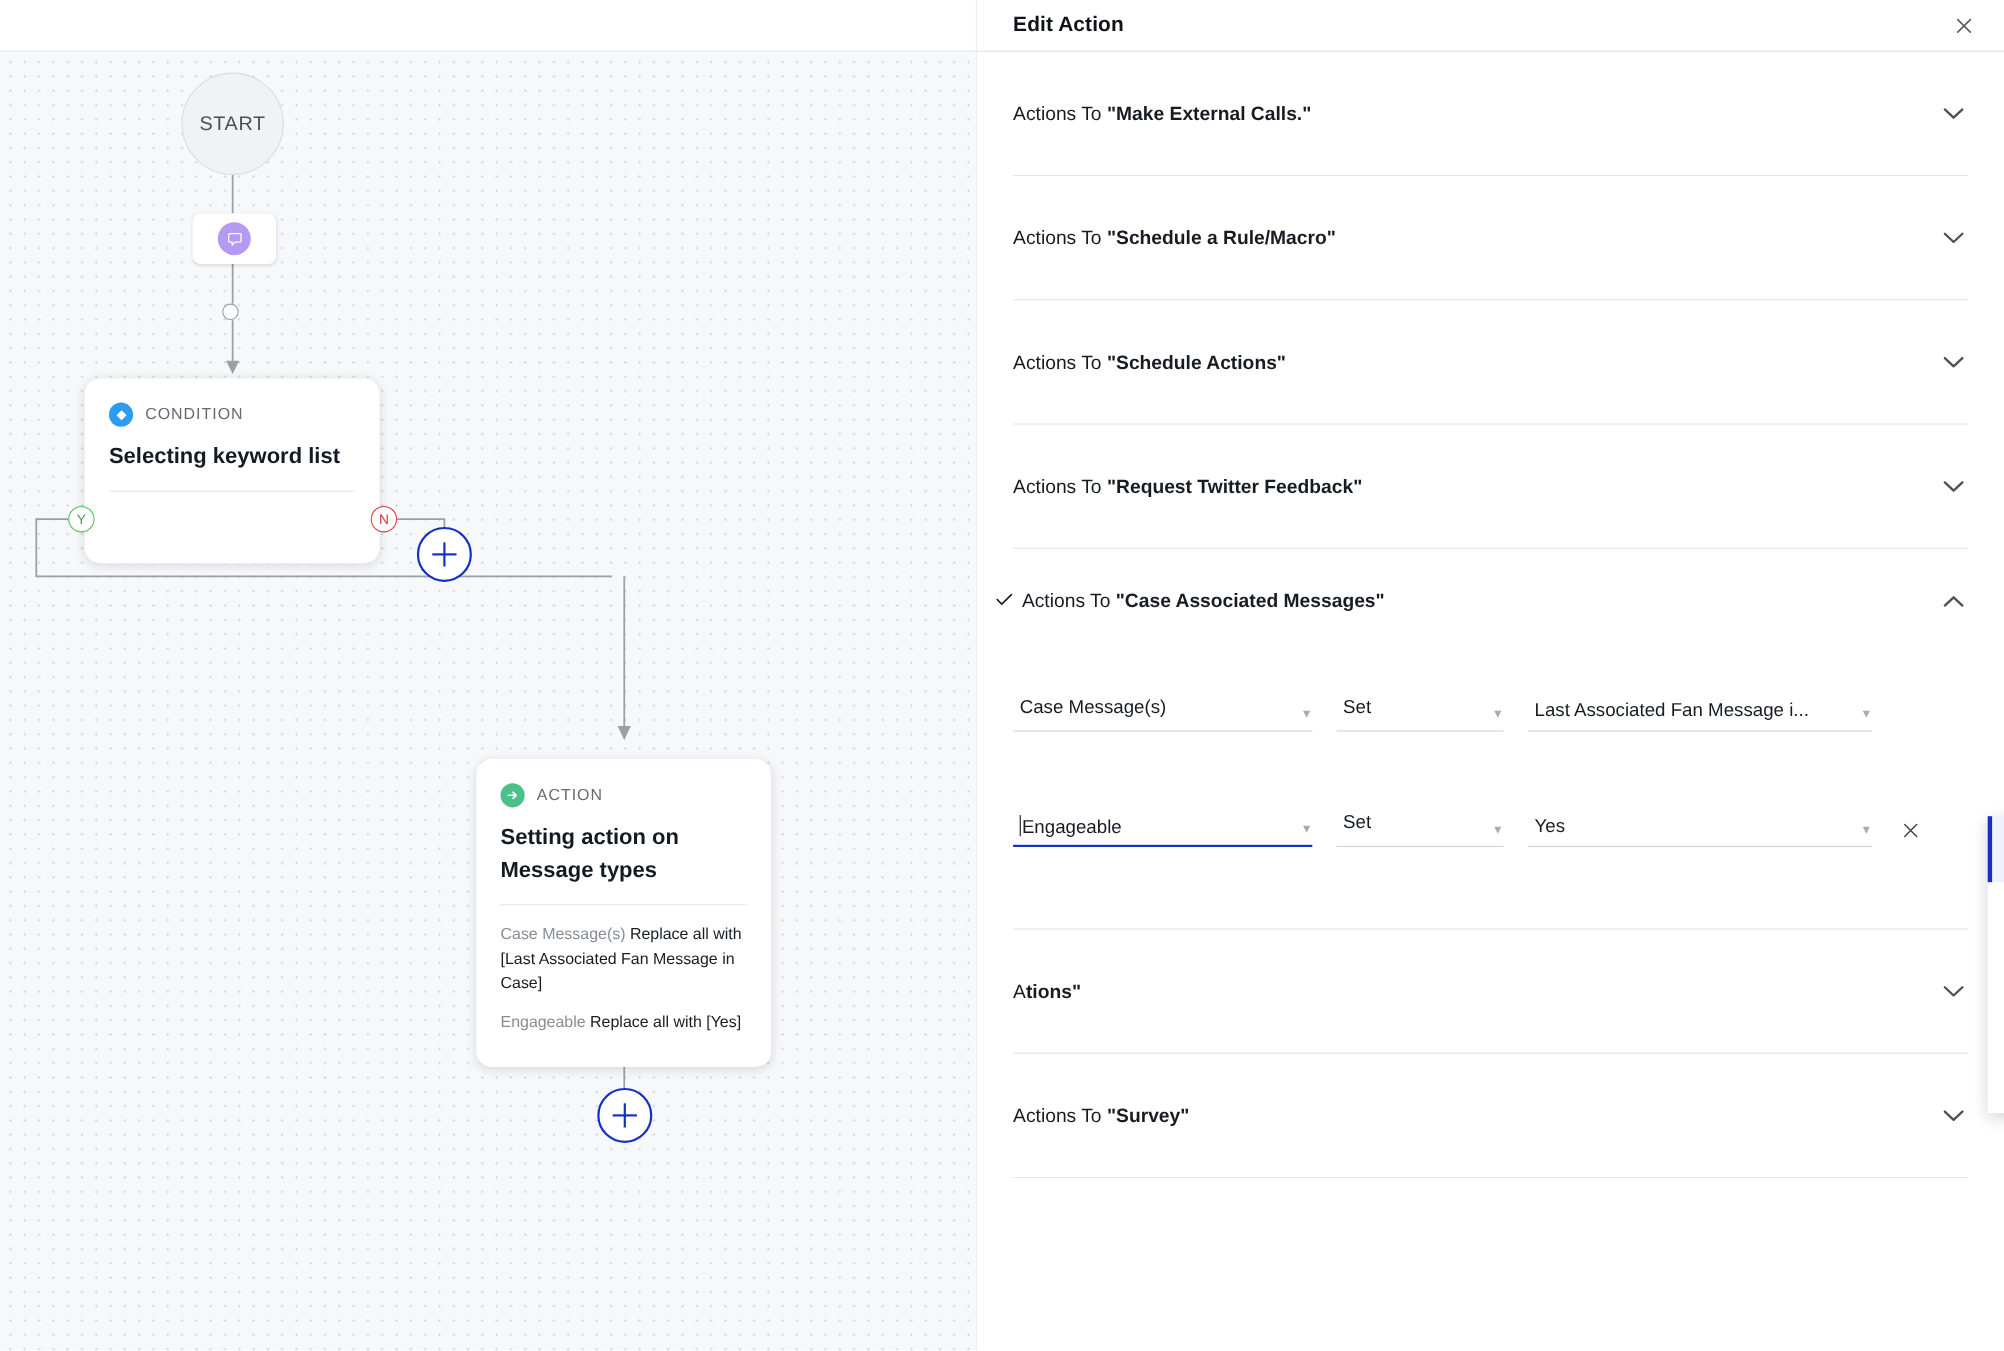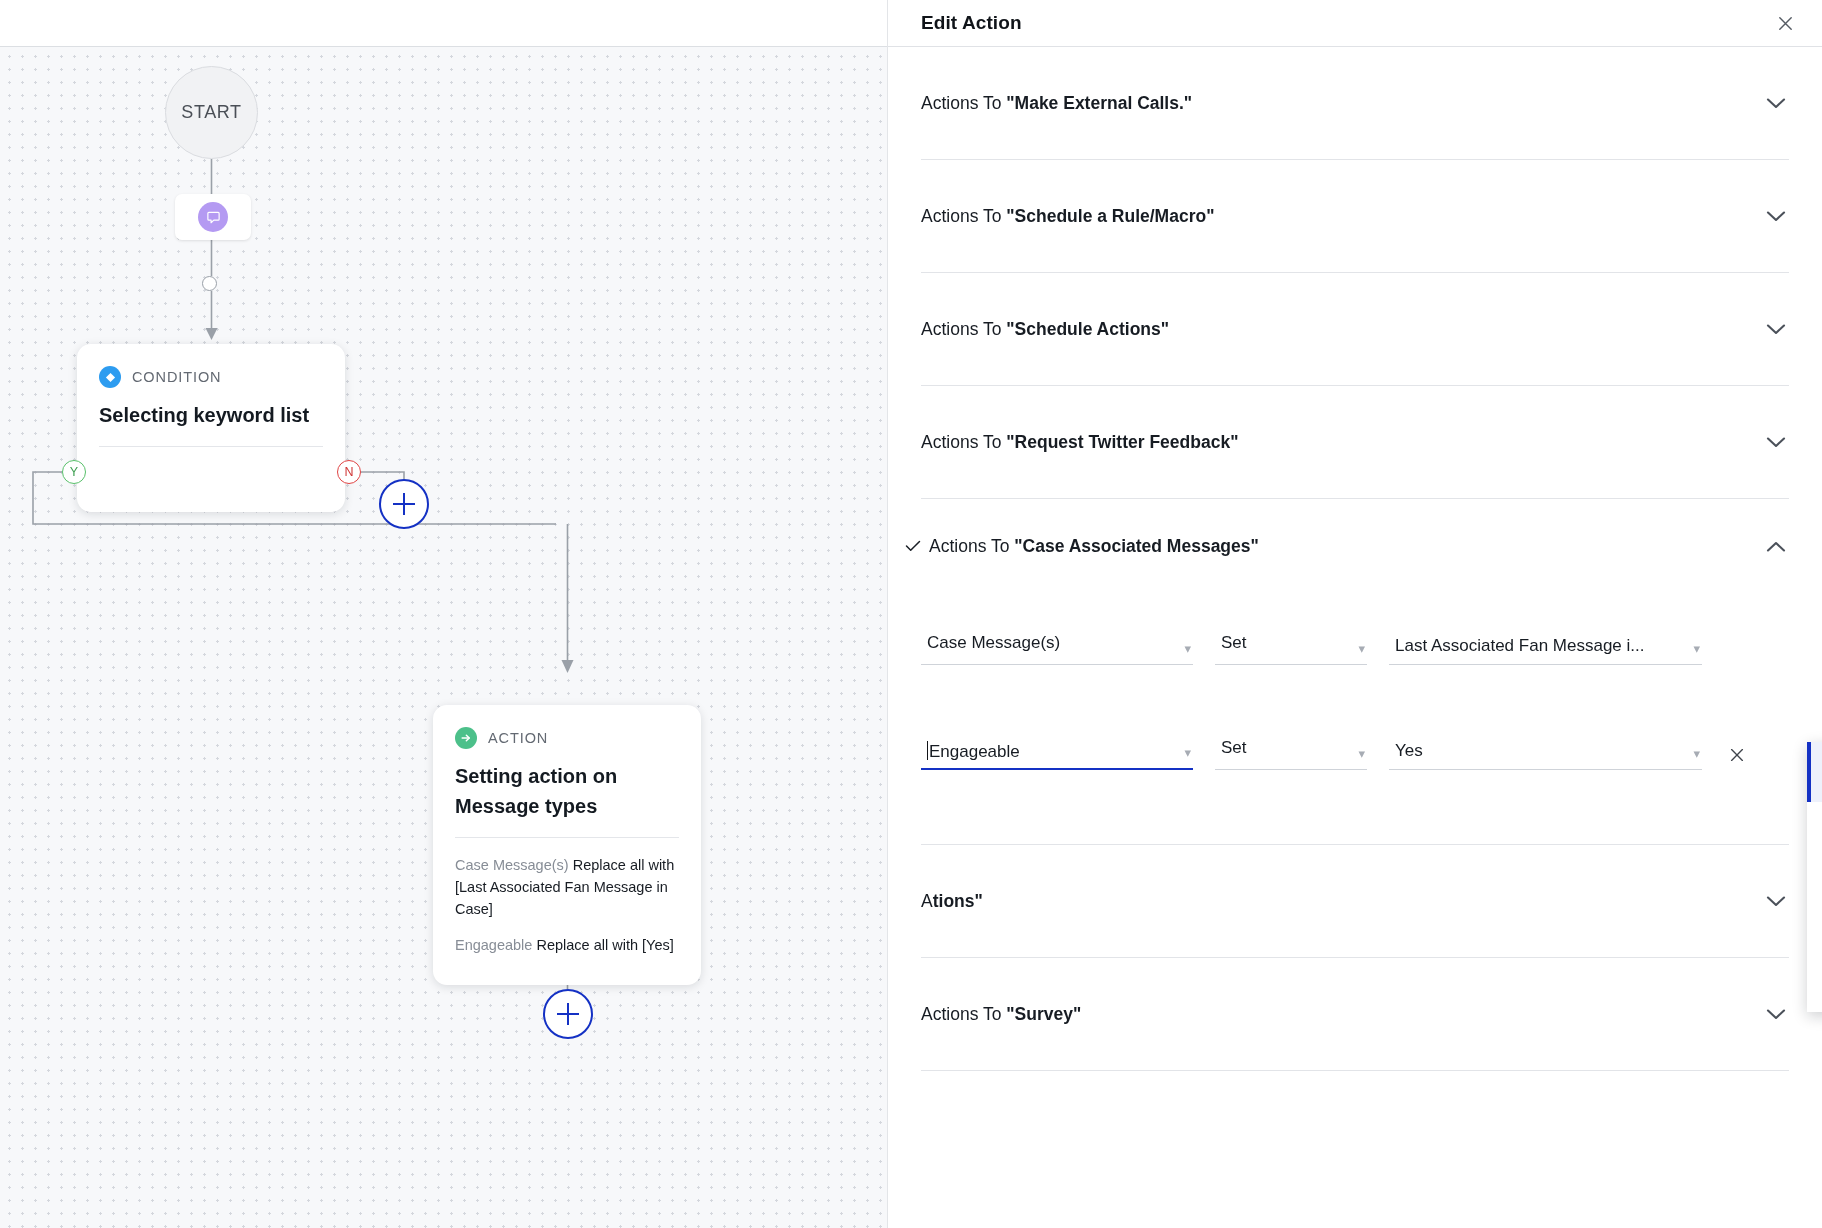--- a/index.html
+++ b/index.html
@@ -64,21 +64,21 @@
     background: #fff; border: 1.6px solid #9aa0a8;
   }
 
   .card {
     position: absolute;
     background: #ffffff;
     border-radius: 14px;
     box-shadow: 0 2px 10px rgba(18,22,30,.13);
   }
   .card-cond { left: 77px; top: 297px; width: 268px; min-height: 168px; padding: 22px 22px 6px 22px; }
-  .card-act  { left: 433px; top: 658px; width: 268px; min-height: 280px; padding: 22px 22px 26px 22px; }
+  .card-act  { left: 433px; top: 643px; width: 268px; min-height: 280px; padding: 22px 22px 26px 22px; }
 
   .card-head { display: flex; align-items: center; gap: 11px; }
   .ico-cond {
     width: 22px; height: 22px; border-radius: 50%;
     background: #2d9cf0; display: flex; align-items: center; justify-content: center;
     flex: 0 0 auto;
   }
   .ico-act {
     width: 22px; height: 22px; border-radius: 50%;
     background: #4cc08a; display: flex; align-items: center; justify-content: center;

